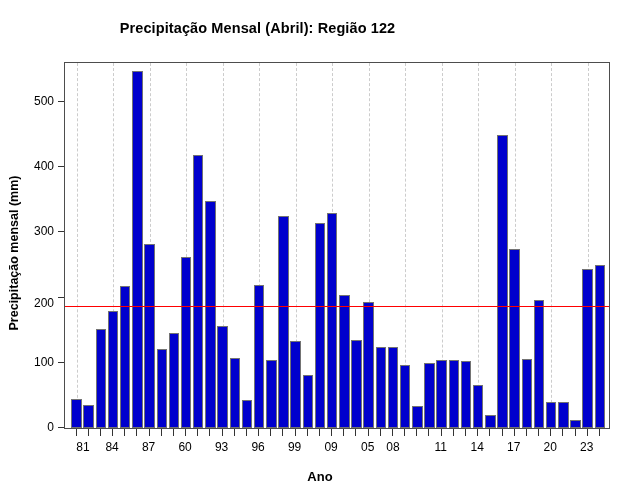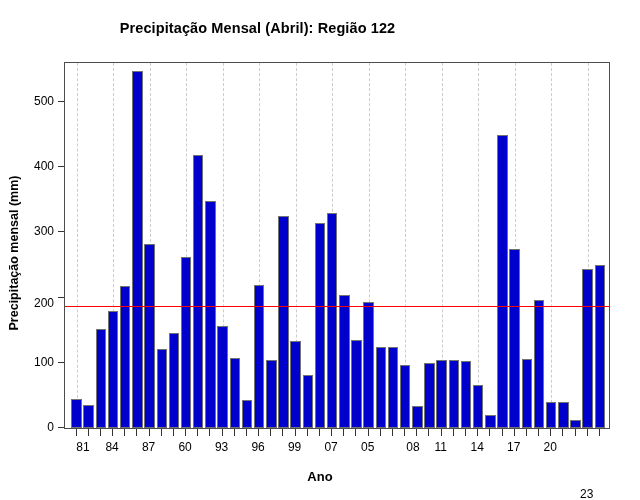--- a/index.html
+++ b/index.html
@@ -264,47 +264,47 @@
       <div class="xtick" style="left: 246px;"></div>
       <div class="xtick" style="left: 258px;"></div>
       <div class="xlabel" style="left: 258.112px;">96</div>
       <div class="xtick" style="left: 270px;"></div>
       <div class="xtick" style="left: 282px;"></div>
       <div class="xtick" style="left: 295px;"></div>
       <div class="xlabel" style="left: 294.622px;">99</div>
       <div class="xtick" style="left: 307px;"></div>
       <div class="xtick" style="left: 319px;"></div>
       <div class="xtick" style="left: 331px;"></div>
-      <div class="xlabel" style="left: 331.132px;">07</div>
+      <div class="xlabel" style="left: 331.132px;">09</div>
       <div class="xtick" style="left: 343px;"></div>
       <div class="xtick" style="left: 355px;"></div>
       <div class="xtick" style="left: 368px;"></div>
       <div class="xlabel" style="left: 367.642px;">05</div>
       <div class="xtick" style="left: 380px;"></div>
       <div class="xtick" style="left: 392px;"></div>
       <div class="xtick" style="left: 404px;"></div>
-      <div class="xlabel" style="left: 413px;">08</div>
+      <div class="xlabel" style="left: 393px;">08</div>
       <div class="xtick" style="left: 416px;"></div>
       <div class="xtick" style="left: 428px;"></div>
       <div class="xtick" style="left: 441px;"></div>
       <div class="xlabel" style="left: 440.662px;">11</div>
       <div class="xtick" style="left: 453px;"></div>
       <div class="xtick" style="left: 465px;"></div>
       <div class="xtick" style="left: 477px;"></div>
       <div class="xlabel" style="left: 477.172px;">14</div>
       <div class="xtick" style="left: 489px;"></div>
       <div class="xtick" style="left: 502px;"></div>
       <div class="xtick" style="left: 514px;"></div>
       <div class="xlabel" style="left: 513.682px;">17</div>
       <div class="xtick" style="left: 526px;"></div>
       <div class="xtick" style="left: 538px;"></div>
       <div class="xtick" style="left: 550px;"></div>
       <div class="xlabel" style="left: 550.192px;">20</div>
       <div class="xtick" style="left: 562px;"></div>
       <div class="xtick" style="left: 575px;"></div>
       <div class="xtick" style="left: 587px;"></div>
-      <div class="xlabel" style="left: 586.702px; margin-top: 47px;">23</div>
+      <div class="xlabel" style="left: 586.702px;">23</div>
       <div class="xtick" style="left: 599px;"></div>
     </div>
 
 
 
 </div>
 
 </body></html>

